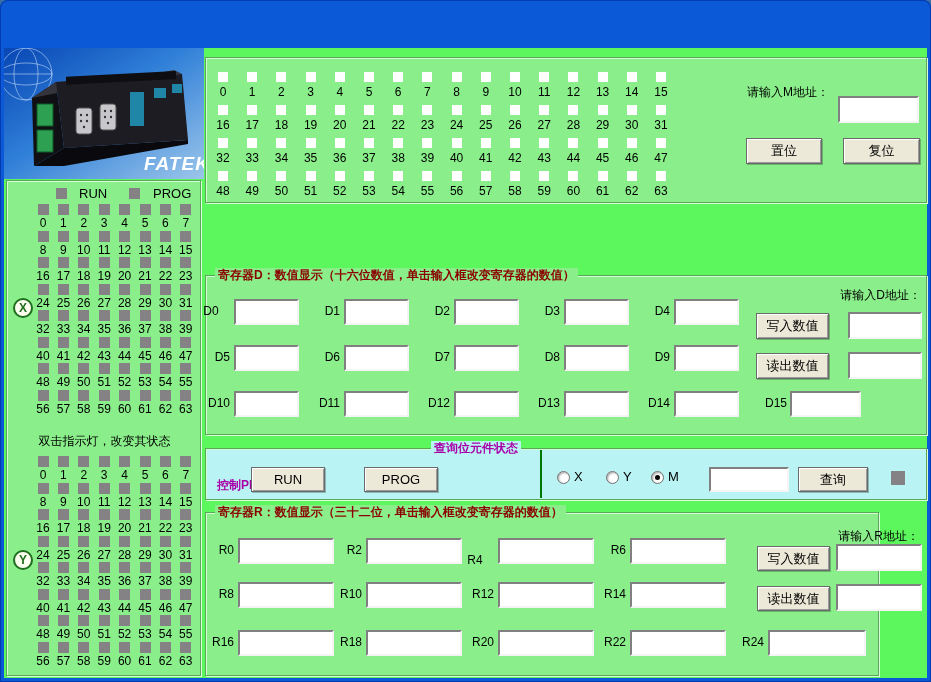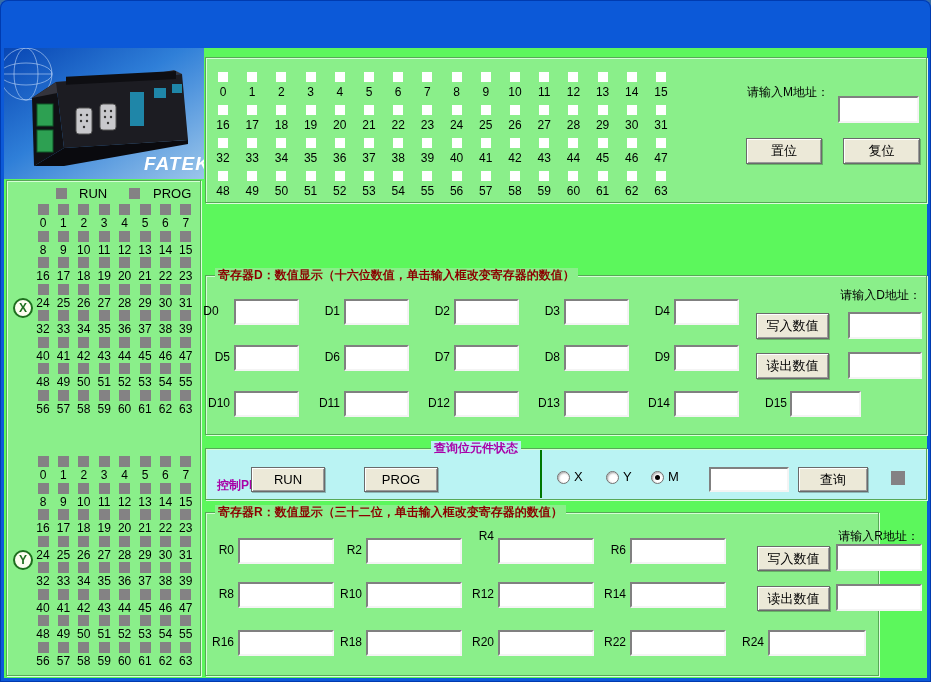--- a/index.html
+++ b/index.html
@@ -230,20 +230,21 @@
         <span class="ind" style="left:112.1px;top:208.5px;"></span>
         <span class="num" style="left:117.6px;top:221.5px;">60</span>
         <span class="ind" style="left:132.5px;top:208.5px;"></span>
         <span class="num" style="left:138.0px;top:221.5px;">61</span>
         <span class="ind" style="left:152.9px;top:208.5px;"></span>
         <span class="num" style="left:158.4px;top:221.5px;">62</span>
         <span class="ind" style="left:173.3px;top:208.5px;"></span>
         <span class="num" style="left:178.8px;top:221.5px;">63</span>
       </div>
     <div class="circle-badge" style="left:6px;top:117px;">X</div>
+    <div class="small-label" style="left:0;top:253px;width:195px;text-align:center;">双击指示灯，改变其状态</div>
     <div id="y-grid">
         <span class="ind" style="left:30.5px;top:275.0px;"></span>
         <span class="num" style="left:36.0px;top:288.0px;">0</span>
         <span class="ind" style="left:50.9px;top:275.0px;"></span>
         <span class="num" style="left:56.4px;top:288.0px;">1</span>
         <span class="ind" style="left:71.3px;top:275.0px;"></span>
         <span class="num" style="left:76.8px;top:288.0px;">2</span>
         <span class="ind" style="left:91.7px;top:275.0px;"></span>
         <span class="num" style="left:97.2px;top:288.0px;">3</span>
         <span class="ind" style="left:112.1px;top:275.0px;"></span>
@@ -572,21 +573,21 @@
     <span class="status-square" style="left:685px;top:22px;"></span>
   </div>
 
   <div class="panel etched" id="r-frame" style="left:205px;top:512px;width:674px;height:164px;">
     <span class="frame-label">寄存器R：数值显示（三十二位，单击输入框改变寄存器的数值）</span>
     <div id="r-fields">
         <span class="field-label" style="left:-10px;top:30px;width:38px;">R0</span>
         <input class="tb" style="left: 32px; top: 25px; width: 96px; height: 26px;">
         <span class="field-label" style="left:118px;top:30px;width:38px;">R2</span>
         <input class="tb" style="left: 160px; top: 25px; width: 96px; height: 26px;">
-        <span class="field-label" style="left:250px;top:16px;width:38px;">R4</span>
+        <span class="field-label" style="left:250px;top:40px;width:38px;text-align:center;">R4</span>
         <input class="tb" style="left: 292px; top: 25px; width: 96px; height: 26px;">
         <span class="field-label" style="left:382px;top:30px;width:38px;">R6</span>
         <input class="tb" style="left: 424px; top: 25px; width: 96px; height: 26px;">
         <span class="field-label" style="left:-10px;top:74px;width:38px;">R8</span>
         <input class="tb" style="left: 32px; top: 69px; width: 96px; height: 26px;">
         <span class="field-label" style="left:118px;top:74px;width:38px;">R10</span>
         <input class="tb" style="left: 160px; top: 69px; width: 96px; height: 26px;">
         <span class="field-label" style="left:250px;top:74px;width:38px;">R12</span>
         <input class="tb" style="left: 292px; top: 69px; width: 96px; height: 26px;">
         <span class="field-label" style="left:382px;top:74px;width:38px;">R14</span>

